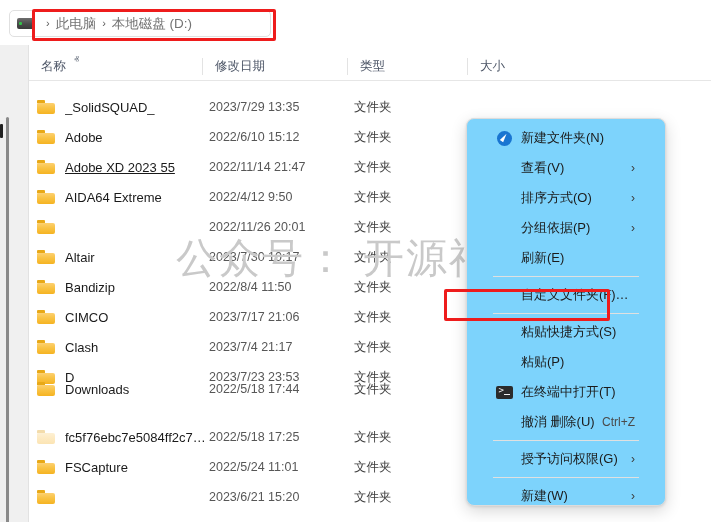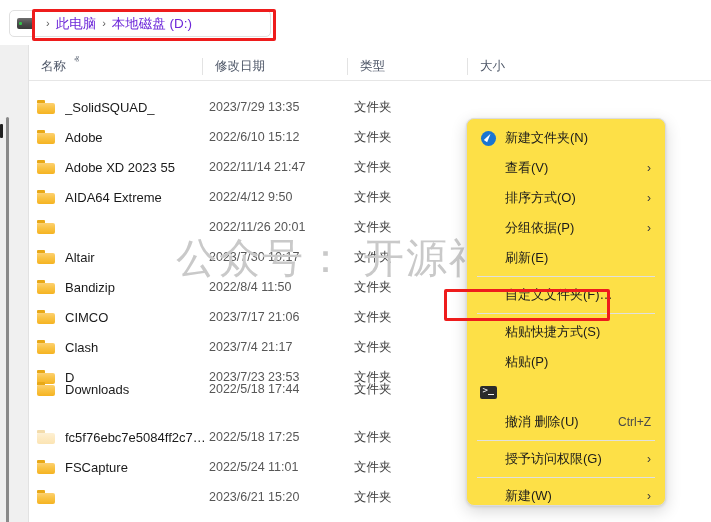--- a/index.html
+++ b/index.html
@@ -49,21 +49,21 @@
     border-radius: 2px; margin-right: 6px;
   }
   .drive-icon::after {
     content: ""; position: absolute; left: 2px; top: 3.5px;
     width: 3px; height: 3px; background: #35c14a; border-radius: 1px;
   }
   .crumb-sep {
     color: #5a5a5a; font-size: 11px; margin: 0 6px; line-height: 1;
   }
   .crumb {
-    color: #6d28d9; font-size: 13.5px; white-space: nowrap; line-height: 1;
+    color: #737373; font-size: 13.5px; white-space: nowrap; line-height: 1;
   }
 
   .redbox-address {
     position: absolute; left: 32px; top: 9px; width: 244px; height: 32px;
     border: 3px solid #ee1c1c; border-radius: 2px; pointer-events: none;
   }
 
   
   .colheader {
     position: absolute; left: 29px; top: 53px; width: 682px; height: 27px;
@@ -129,23 +129,23 @@
     position: absolute; left: 176px; top: 228px; width: 540px; height: 60px;
     color: #c9c9c9; font-size: 41px; letter-spacing: 2px;
     white-space: nowrap; line-height: 60px;
     font-family: "DejaVu Sans", sans-serif;
     pointer-events: none; user-select: none;
   }
 
   
   .ctxmenu {
     position: absolute; left: 466px; top: 118px; width: 200px; height: 388px;
-    background: #fde047; border: 1px solid #dcdcdc; border-radius: 8px;
+    background: #7dd3fc; border: 1px solid #dcdcdc; border-radius: 8px;
     box-shadow: 0 5px 16px rgba(0,0,0,0.16), 0 1px 3px rgba(0,0,0,0.10);
-    padding: 4px 0; overflow: hidden;
+    padding: 4px 16px; overflow: hidden;
   }
   .mi {
     position: relative; height: 30px; margin: 0 4px;
     display: flex; align-items: center; border-radius: 4px;
   }
   .mi-label {
     position: absolute; left: 34px; font-size: 13px; color: #1b1b1b;
     white-space: nowrap;
   }
   .mi-accel {
@@ -245,21 +245,21 @@
         <div class="cell-name" style="width: 142px;">Adobe</div>
         <div class="cell-date">2022/6/10 15:12</div>
         <div class="cell-type">文件夹</div>
         <div class="cell-size"></div>
       </div>
       <div class="row" style="top: 66px;">
         <div class="folder-icon">
           <div class="tab"></div>
           <div class="body"></div>
         </div>
-        <div class="cell-name" style="width: 142px;">Adobe XD 2023 55</div>
+        <div class="cell-name" style="width: 142px; text-decoration: underline;">Adobe XD 2023 55</div>
         <div class="cell-date">2022/11/14 21:47</div>
         <div class="cell-type">文件夹</div>
         <div class="cell-size"></div>
       </div>
       <div class="row" style="top: 96px;">
         <div class="folder-icon">
           <div class="tab"></div>
           <div class="body"></div>
         </div>
         <div class="cell-name" style="width: 142px;">AIDA64 Extreme</div>
@@ -395,20 +395,21 @@
       </div>
       <div class="mi-sep"></div>
       <div class="mi">
         <span class="mi-label">粘贴快捷方式(S)</span>
       </div>
       <div class="mi">
         <span class="mi-label">粘贴(P)</span>
       </div>
       <div class="mi">
         <span class="ico-terminal"></span>
+        <span class="mi-label">在终端中打开(T)</span>
       </div>
       <div class="mi">
         <span class="mi-label">撤消 删除(U)</span>
         <span class="mi-accel">Ctrl+Z</span>
       </div>
       <div class="mi-sep"></div>
       <div class="mi">
         <span class="mi-label">授予访问权限(G)</span>
         <span class="mi-chev">›</span>
       </div>

